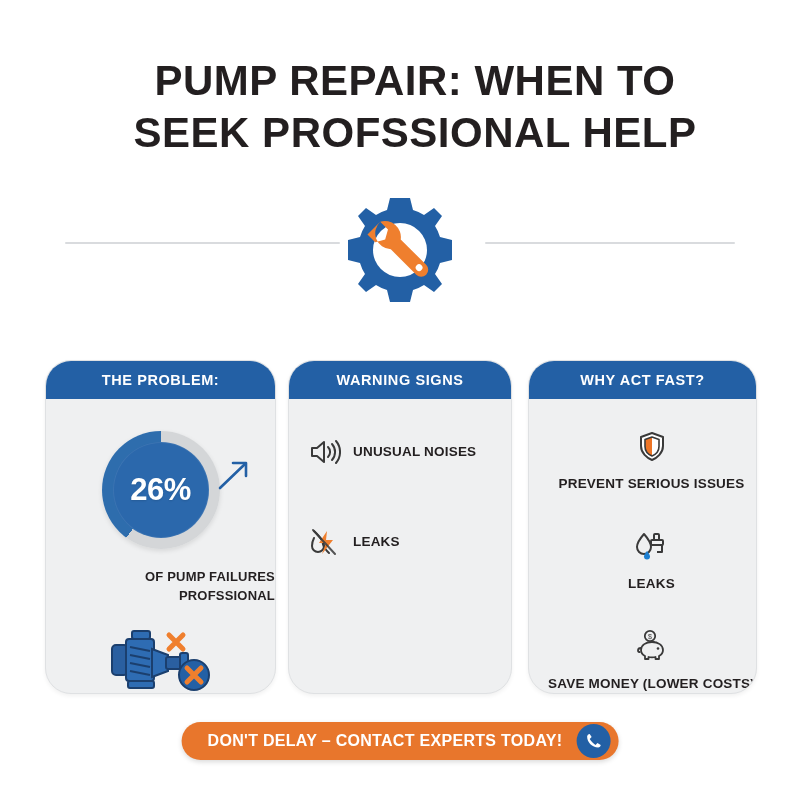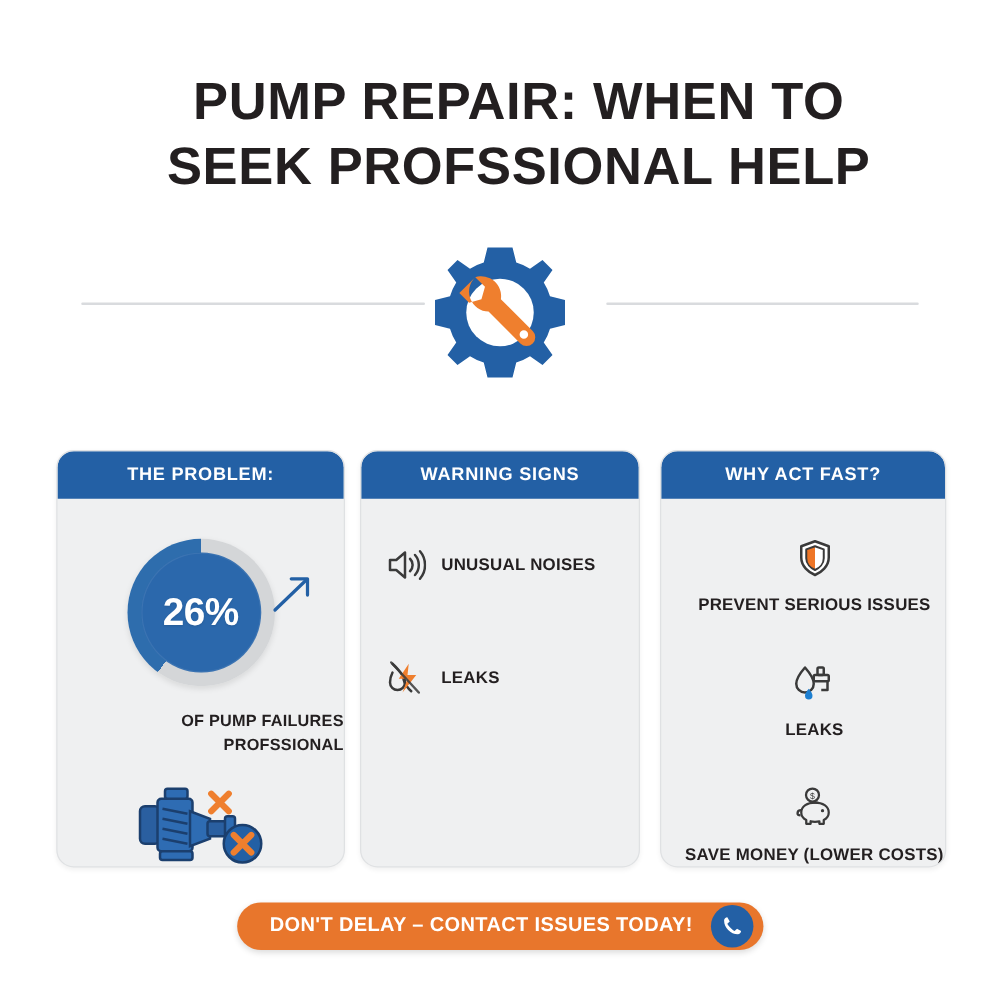--- a/index.html
+++ b/index.html
@@ -71,21 +71,21 @@
     left: 45px;
     width: 710px;
     height: 334px;
   }
   .card {
     position: absolute;
     top: 0;
     height: 332px;
     background: #eff0f1;
     border: 1px solid #dfe1e3;
-    border-radius: 14px;
+    border-radius: 26px;
     box-shadow: 0 2px 4px rgba(0,0,0,0.06);
     overflow: hidden;
   }
   .card.c1 { left: 0px;   width: 229px; }
   .card.c2 { left: 243px; width: 222px; }
   .card.c3 { left: 483px; width: 227px; }
 
   .card-header {
     height: 38px;
     background: #2360a5;
@@ -416,21 +416,21 @@
             <span class="item-label">SAVE MONEY (LOWER COSTS)</span>
           </div>
 
         </div>
       </div>
     </div>
 
   </div>
 
   <div class="cta">
-    <span class="cta-text">DON'T DELAY – CONTACT ISSUES TODAY!</span>
+    <span class="cta-text">DON'T DELAY – CONTACT EXPERTS TODAY!</span>
     <span class="cta-phone">
       <svg viewBox="0 0 34 34" width="22" height="22">
         <path d="M11 6 C9 6 7 8 7 10 C7 19 15 27 24 27 C26 27 28 25 28 23 L23 20
                  L20 23 C17 21.5 12.5 17 11 14 L14 11 Z" fill="#ffffff"></path>
       </svg>
     </span>
   </div>
 
 </div>
 

